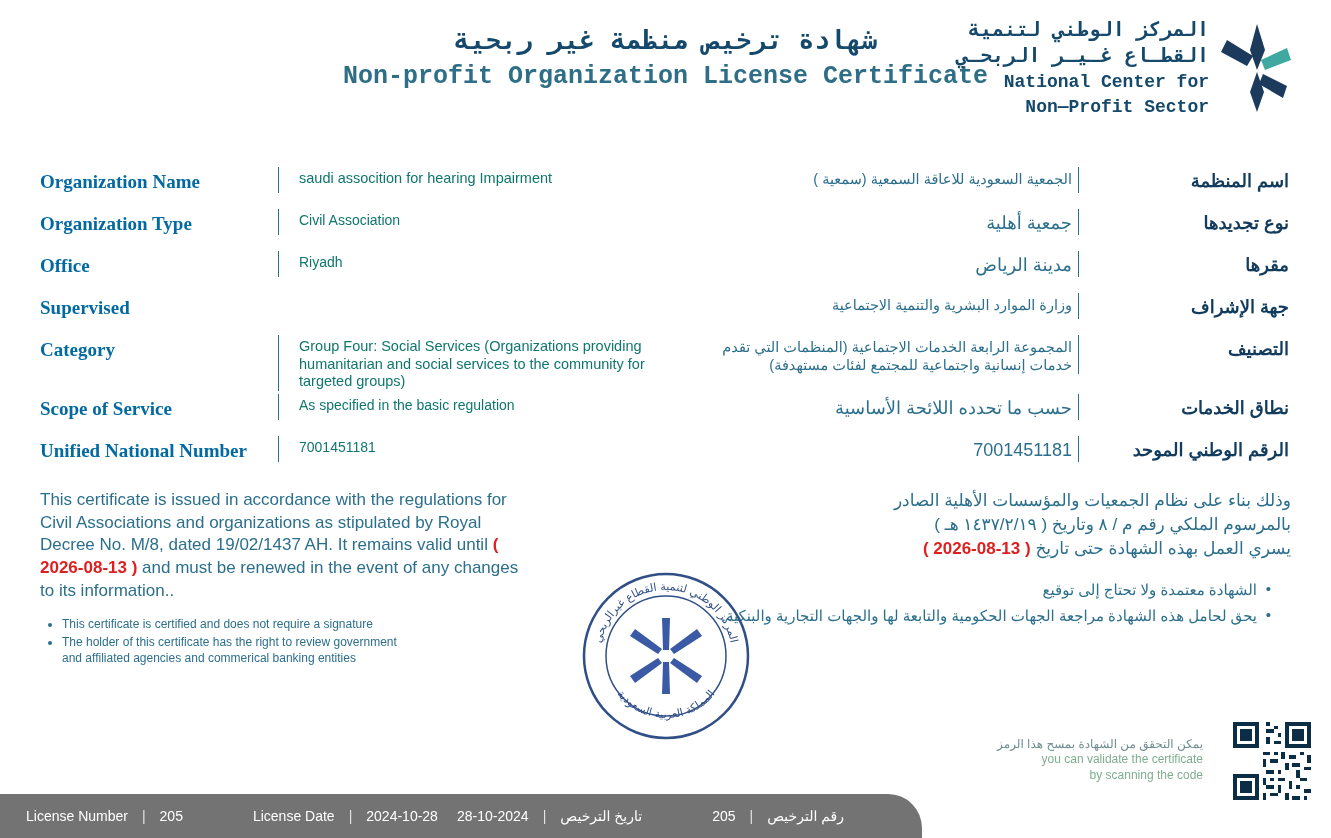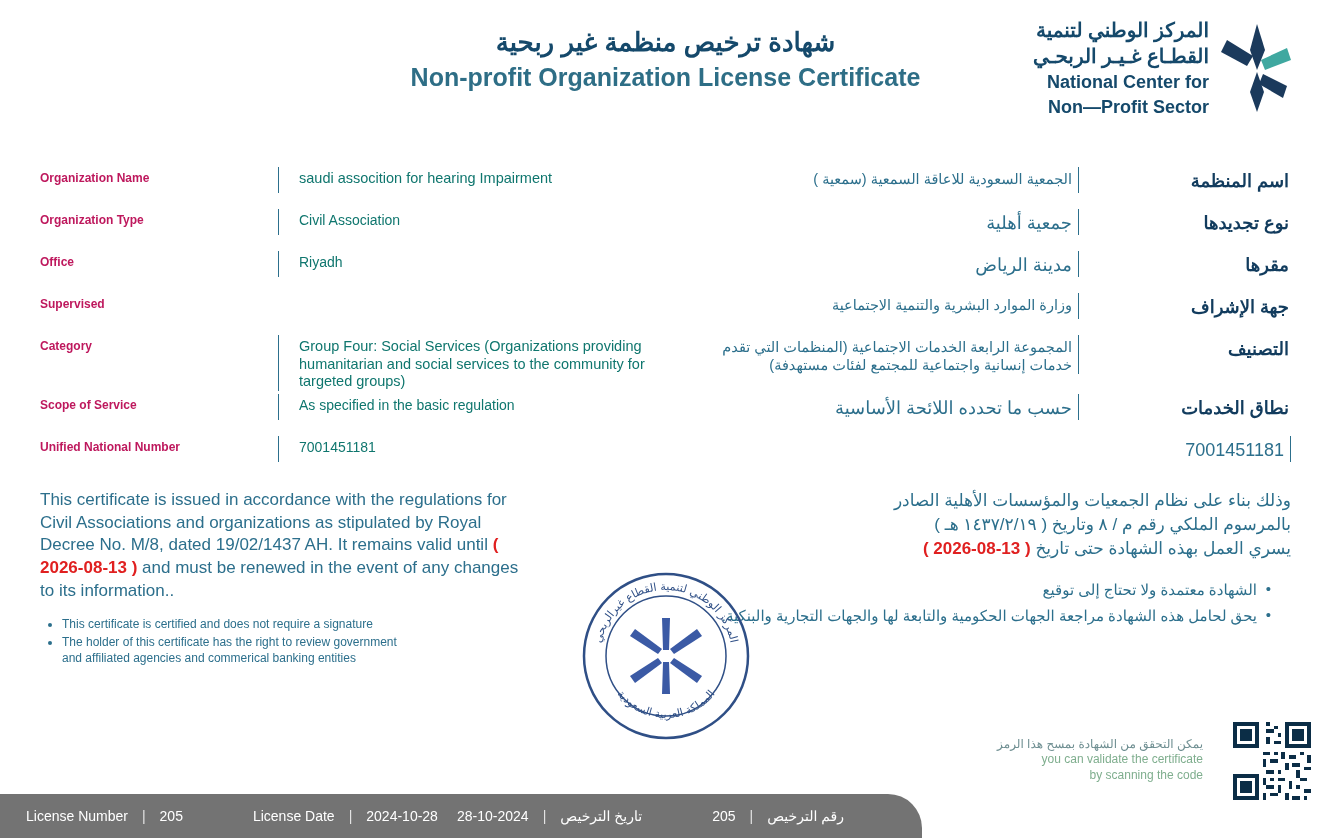--- a/index.html
+++ b/index.html
@@ -12,20 +12,21 @@
     color: #1b3a5c;
     position: relative;
     overflow: hidden;
   }
 
   
   .header {
     position: relative;
     height: 150px;
     padding: 22px 47px 0 40px;
+    font-family: Liberation Mono, monospace;
   }
   .header-title-block {
     position: absolute;
     left: 0; right: 0; top: 26px;
     text-align: center;
   }
   .title-ar {
     font-size: 26px;
     font-weight: bold;
     color: #15496b;
@@ -73,24 +74,25 @@
     padding: 0 40px;
   }
   .field-row {
     display: flex;
     align-items: flex-start;
     min-height: 42px;
     padding-top: 3px;
   }
   .label-en {
     width: 238px;
-    font-size: 12px;
-    font-weight: bold;
-    color: #be185d;
+    font-size: 19px;
+    font-weight: bold;
+    color: #0369a1;
     padding-top: 4px;
+    font-family: Liberation Serif, serif;
   }
   .value-en {
     flex: 1;
     font-size: 14.5px;
     color: #0f766e;
     padding-left: 20px;
     line-height: 1.22;
     border-left: 1.6px solid #2c6f8c;
     padding-top: 3px;
     min-height: 26px;
@@ -300,20 +302,21 @@
     <div class="label-en">Scope of Service</div>
     <div class="value-en big">As specified in the basic regulation</div>
     <div class="value-ar big">حسب ما تحدده اللائحة الأساسية</div>
     <div class="label-ar">نطاق الخدمات</div>
   </div>
 
   <div class="field-row">
     <div class="label-en">Unified National Number</div>
     <div class="value-en big">7001451181</div>
     <div class="value-ar big">7001451181</div>
+    <div class="label-ar">الرقم الوطني الموحد</div>
   </div>
 
 </div>
 
 <div class="body-block">
 
   <div>
     <div class="para-en">
       <span>This certificate is issued in accordance with the regulations for Civil Associations and  organizations as stipulated by Royal Decree No. M/8, dated 19/02/1437 AH. It remains valid until </span><span class="red">( 2026-08-13 )</span><span> and must be renewed in the event of any changes to its information..</span>
     </div>

